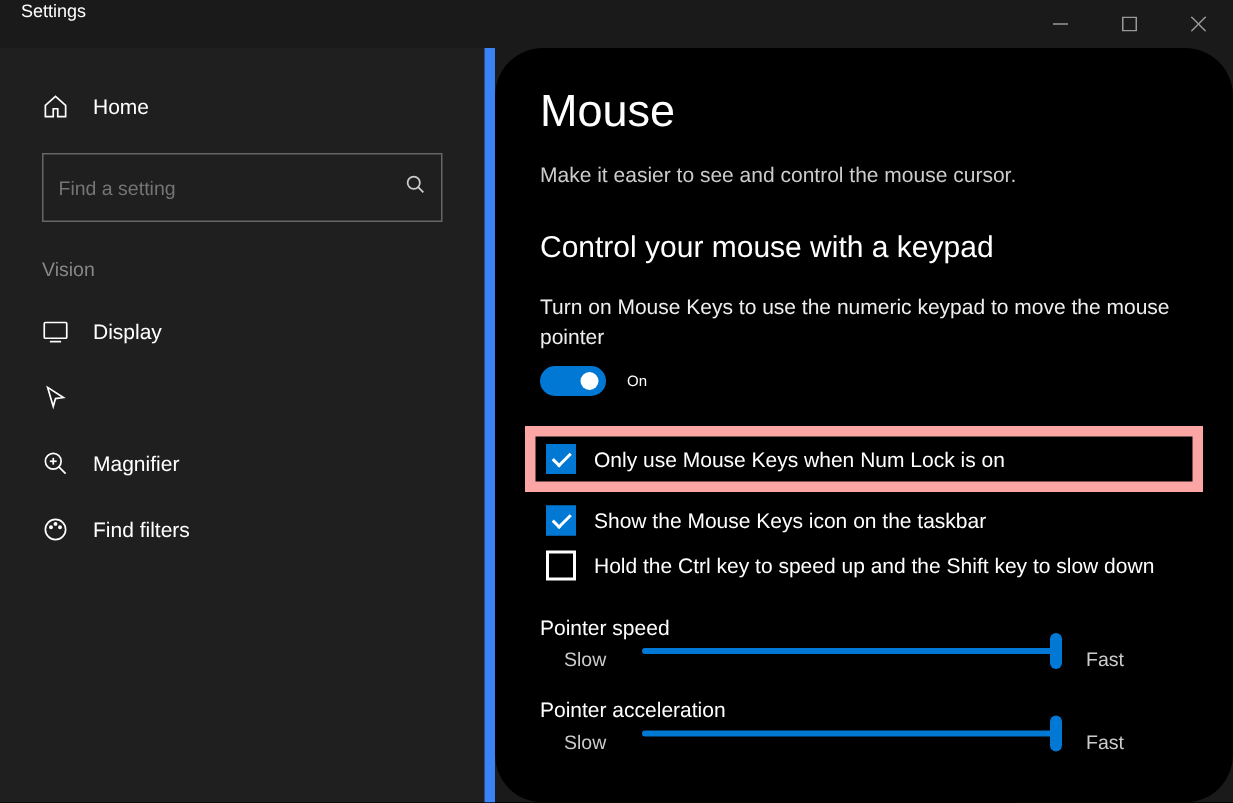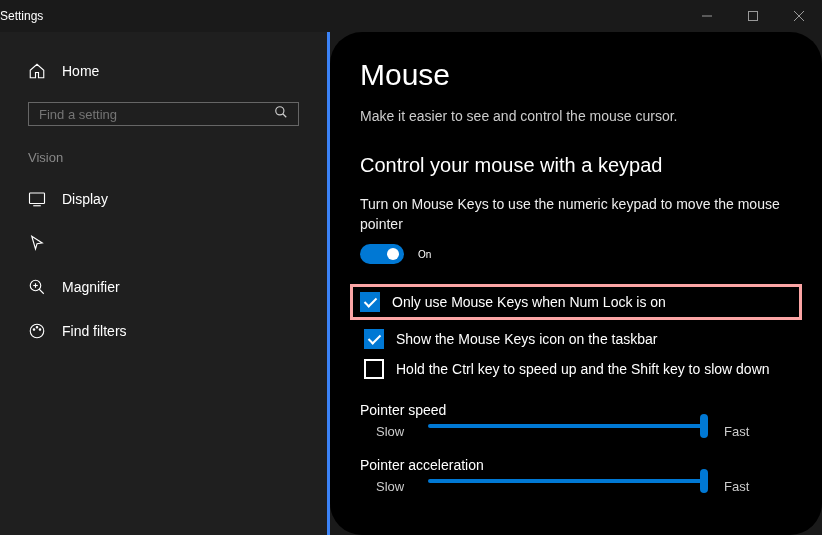--- a/index.html
+++ b/index.html
@@ -1,48 +1,48 @@
 <!DOCTYPE html>
 <html><head>
 <meta charset="utf-8">
 <style>
 * { margin: 0; padding: 0; box-sizing: border-box; font-family: "Segoe UI", sans-serif; }
 body { background: #000; width: 822px; height: 535px; overflow: hidden; color: #fff; }
 .window { display: flex; flex-direction: column; height: 100%; background: #1a1a1a; }
-.titlebar { display: flex; align-items: center; height: 32px; }
+.titlebar { display: flex; align-items: flex-start; height: 32px; padding-left: 14px; }
 .titlebar-title { font-size: 12px; flex: 1; }
 .titlebar-controls { display: flex; }
 .titlebar-btn { width: 46px; height: 32px; display: flex; align-items: center; justify-content: center; cursor: pointer; }
 .titlebar-btn svg { stroke: #999; }
 .content { display: flex; flex: 1; min-height: 0; }
-.sidebar { width: 330px; background: #1f1f1f; padding: 20px 0 0 0; display: flex; flex-direction: column; border-right: 3px solid #3b82f6; }
+.sidebar { width: 330px; background: #1f1f1f; padding: 20px 0 0 0; display: flex; flex-direction: column; border-right: 7px solid #3b82f6; }
 .home-row { display: flex; align-items: center; gap: 16px; padding: 10px 28px; cursor: pointer; margin-bottom: 12px; }
 .home-row .icon { width: 18px; display: flex; }
 .home-label { font-size: 14px; }
-.search-box { margin: 0 28px 18px 28px; border: 1px solid #666; height: 24px; display: flex; align-items: center; padding: 0 10px; }
+.search-box { margin: 0 28px 18px 28px; border: 1px solid #666; height: 46px; display: flex; align-items: center; padding: 0 10px; }
 .search-box input { flex: 1; background: transparent; border: none; outline: none; color: #ccc; font-size: 13px; }
 .search-box .icon { width: 14px; }
 .category { padding: 10px 28px; font-size: 14px; font-weight: 600; margin-bottom: 30px; }
 .section-header { padding: 6px 28px; font-size: 13px; color: #888; margin-bottom: 6px; }
 .nav-item { display: flex; align-items: center; gap: 16px; padding: 13px 28px; cursor: pointer; font-size: 14px; }
 .nav-item .icon { width: 18px; height: 18px; display: flex; align-items: center; justify-content: center; color: #fff; }
 .nav-item .icon svg { stroke: #fff; }
 .main { flex: 1; background: #000; padding: 26px 30px; overflow-y: auto; position: relative; border-radius: 32px; }
 .main::-webkit-scrollbar { width: 4px; }
 .main::-webkit-scrollbar-thumb { background: #555; }
 .page-title { font-size: 30px; font-weight: 300; margin-bottom: 16px; }
 .page-sub { font-size: 14px; color: #ccc; margin-bottom: 30px; }
 .sec-title { font-size: 20px; font-weight: 400; margin-bottom: 18px; }
 .desc { font-size: 14px; color: #eee; margin-bottom: 10px; line-height: 1.4; }
 .toggle-row { display: flex; align-items: center; gap: 14px; margin-bottom: 20px; }
 .toggle { width: 44px; height: 20px; background: #0078d4; border-radius: 10px; position: relative; cursor: pointer; }
 .toggle-knob { width: 12px; height: 12px; background: #fff; border-radius: 50%; position: absolute; top: 4px; right: 5px; }
 .toggle-label { font-size: 10px; }
 .check-row { display: flex; align-items: center; gap: 12px; padding: 5px 4px; font-size: 14px; }
-.check-row.highlight { border: 3px solid #fca5a5; padding: 5px 7px; margin: 0 -10px 4px -10px; }
+.check-row.highlight { border: 7px solid #fca5a5; padding: 5px 7px; margin: 0 -10px 4px -10px; }
 .checkbox { width: 20px; height: 20px; border: 2px solid #fff; display: flex; align-items: center; justify-content: center; cursor: pointer; flex-shrink: 0; }
 .checkbox.checked { background: #0078d4; border-color: #0078d4; }
 .checkbox.checked::after { content: ""; width: 5px; height: 10px; border: solid #fff; border-width: 0 2px 2px 0; transform: rotate(45deg); margin-top: -2px; }
 .slider-group { margin-top: 18px; }
 .slider-label { font-size: 14px; margin-bottom: 6px; }
 .slider-row { display: flex; align-items: flex-start; gap: 16px; padding-left: 16px; }
 .slider-end { font-size: 13px; color: #ccc; width: 36px; }
 .slider-track { flex: 1; height: 4px; background: #0078d4; position: relative; border-radius: 2px; cursor: pointer; max-width: 280px; }
 .slider-thumb { width: 8px; height: 24px; background: #0078d4; border-radius: 4px; position: absolute; right: 0; top: -10px; }
 </style>

